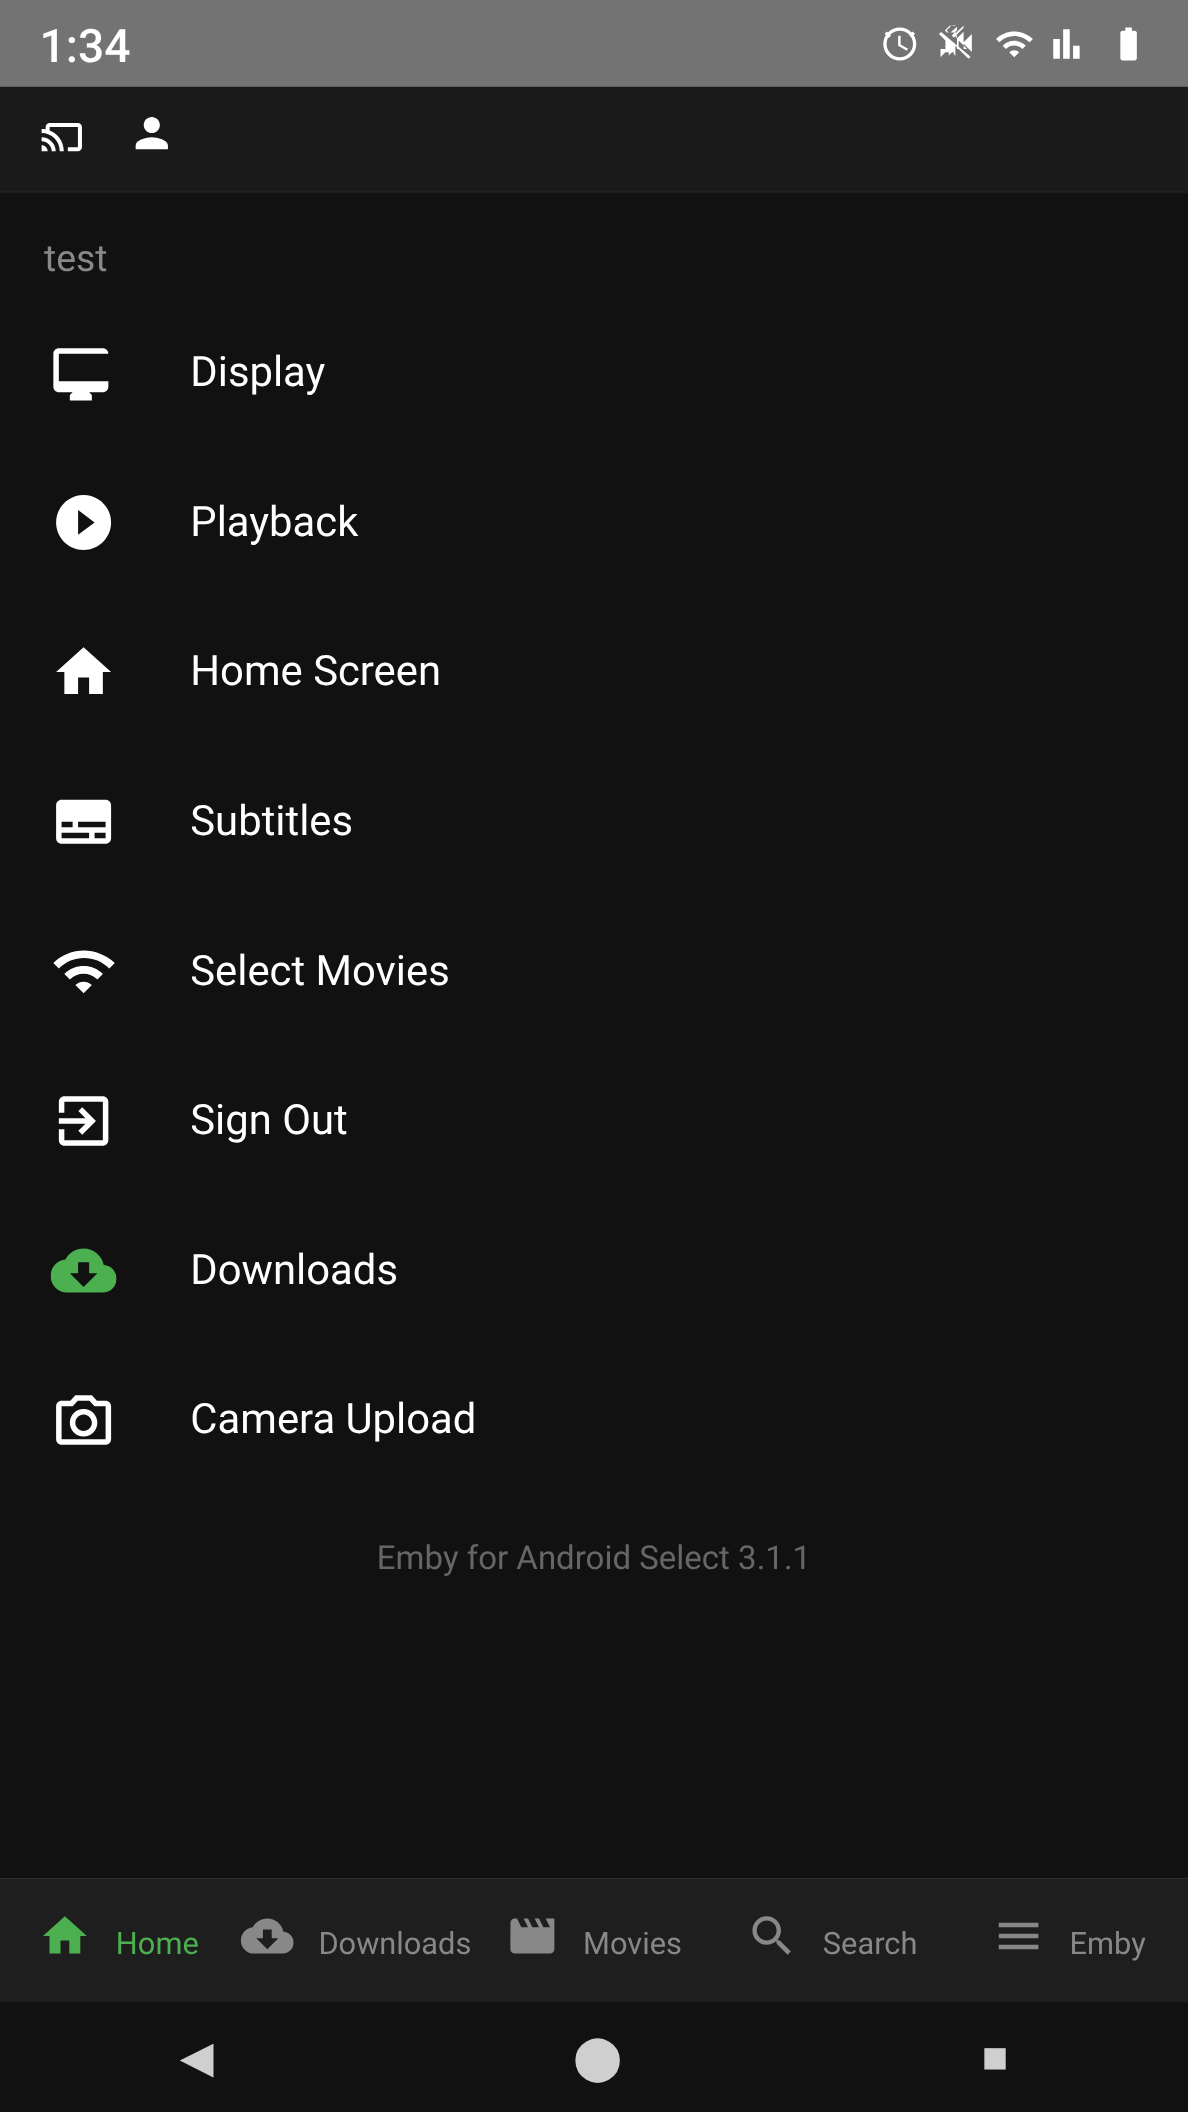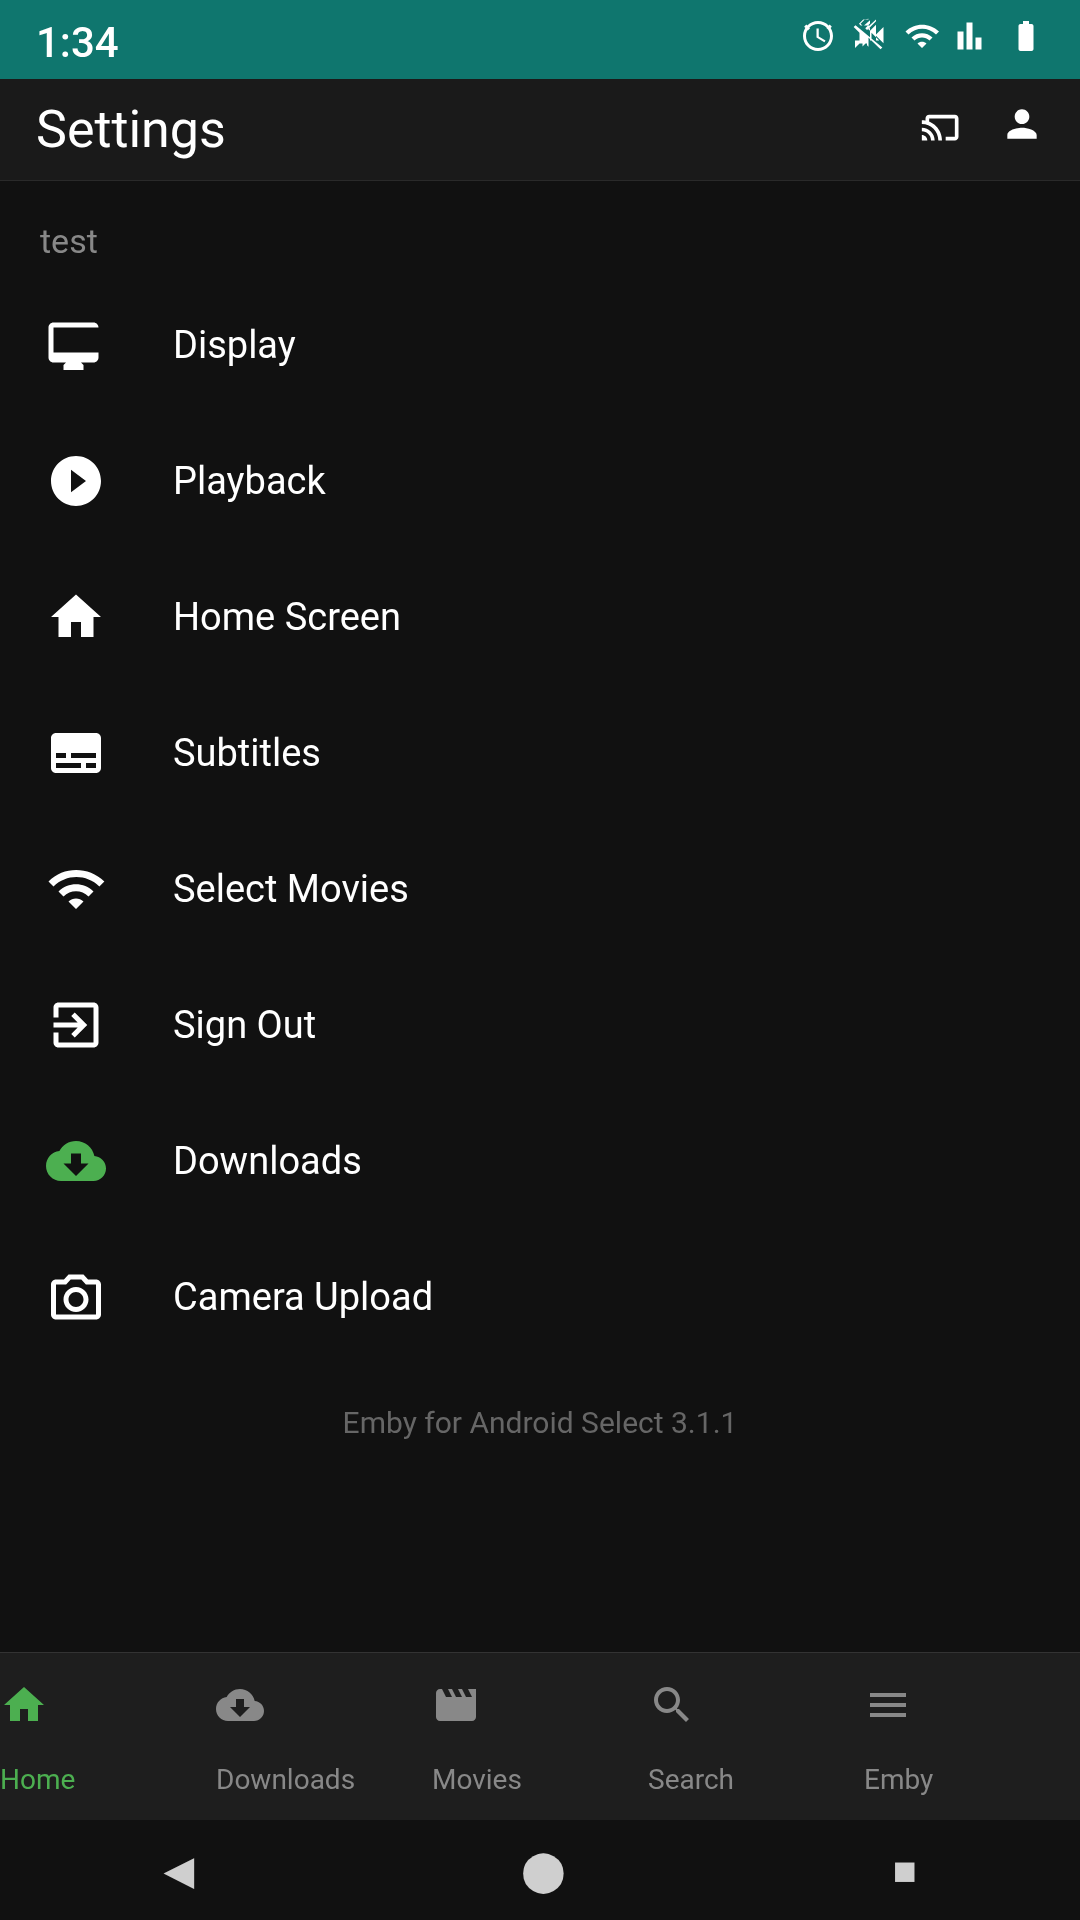--- a/index.html
+++ b/index.html
@@ -11,23 +11,23 @@
       width: 1080px;
       min-height: 1920px;
       position: relative;
       overflow-x: hidden;
     }
 
     
     .status-bar {
       display: flex;
       justify-content: space-between;
-      align-items: flex-start;
+      align-items: flex-end;
       padding: 18px 36px 12px 36px;
-      background: #0f766e;
+      background: #737373;
     }
     .status-time {
       font-size: 42px;
       font-weight: 500;
       color: #ffffff;
     }
     .status-icons {
       display: flex;
       align-items: center;
       gap: 16px;
@@ -125,21 +125,22 @@
       bottom: 0;
       left: 0;
       width: 1080px;
       background: #1e1e1e;
       display: flex;
       border-top: 1px solid #333333;
     }
     .nav-item {
       flex: 1;
       display: flex;
-      flex-direction: column;
+      flex-direction: row;
+      align-items: center;
       justify-content: center;
       padding: 28px 0 24px 0;
       cursor: pointer;
       gap: 22px;
     }
     .nav-icon {
       font-size: 48px;
       color: #888888;
     }
     .nav-icon.active {
@@ -209,21 +210,20 @@
 
     <span class="status-icon">
       <svg width="36" height="36" viewBox="0 0 24 24" fill="white">
           <path d="M15.67 4H14V2h-4v2H8.33C7.6 4 7 4.6 7 5.33v15.33C7 21.4 7.6 22 8.33 22h7.33c.74 0 1.34-.6 1.34-1.33V5.33C17 4.6 16.4 4 15.67 4z"></path>
         </svg>
     </span>
   </div>
 </div>
 
 <div class="header">
-  <span class="header-title">Settings</span>
   <div class="header-actions">
     <span class="header-icon">
       <svg width="44" height="44" viewBox="0 0 24 24" fill="white">
           <path d="M1 18v3h3c0-1.66-1.34-3-3-3zm0-4v2c2.76 0 5 2.24 5 5h2c0-3.87-3.13-7-7-7zm18-7H5c-1.1 0-2 .9-2 2v3h2v-3h14v10h-5v2h5c1.1 0 2-.9 2-2V9c0-1.1-.9-2-2-2zM1 10v2c4.97 0 9 4.03 9 9h2c0-6.08-4.93-11-11-11z"></path>
         </svg>
     </span>
     <span class="header-icon">
       <svg width="44" height="44" viewBox="0 0 24 24" fill="white">
           <path d="M12 12c2.21 0 4-1.79 4-4s-1.79-4-4-4-4 1.79-4 4 1.79 4 4 4zm0 2c-2.67 0-8 1.34-8 4v2h16v-2c0-2.66-5.33-4-8-4z"></path>
         </svg>

